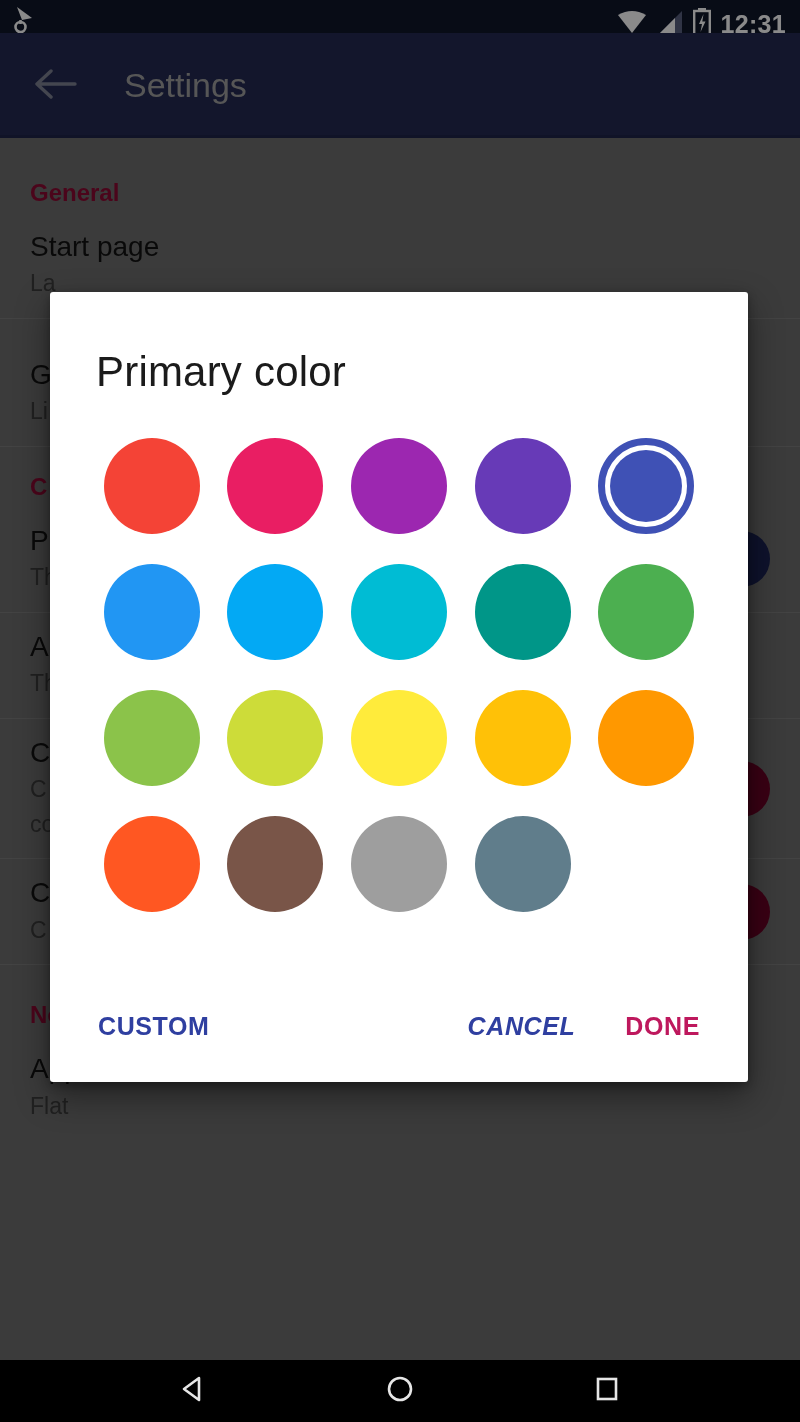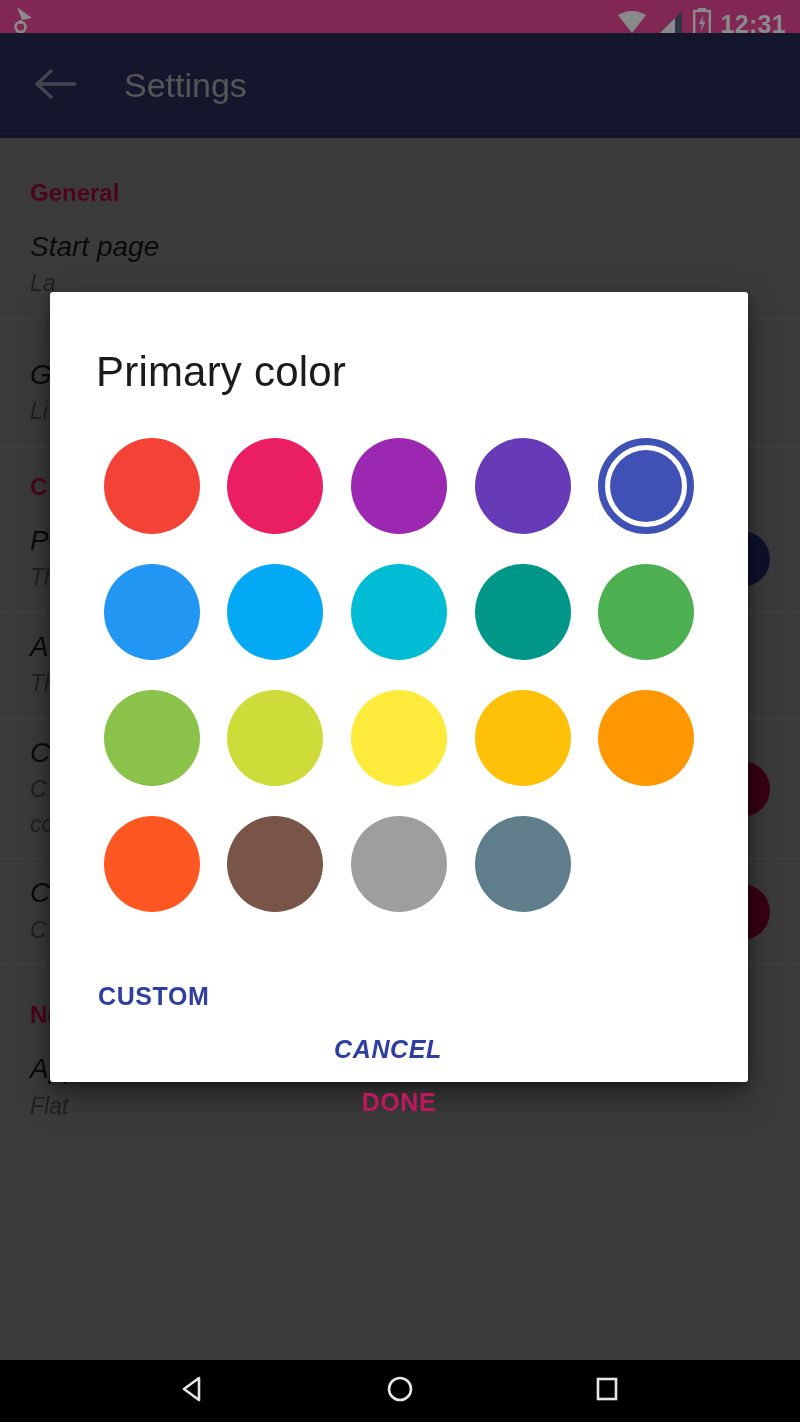--- a/index.html
+++ b/index.html
@@ -69,21 +69,20 @@
   .section-header {
     color: #8b0b33;
     font-size: 24px;
     font-weight: bold;
     padding: 26px 30px 6px 30px;
   }
   .pref-row {
     position: relative;
     padding: 18px 30px 20px 30px;
     border-bottom: 1px solid rgba(255,255,255,.10);
-    font-style: italic;
   }
   .pref-row.no-div { border-bottom: none; }
   .pref-title {
     font-size: 28px; color: #121212; line-height: 1.15;
   }
   .pref-sub {
     font-size: 23px; color: #3b3b3b; margin-top: 6px; line-height: 1.25;
   }
   .pref-swatch {
     position: absolute; right: 30px; top: 50%;
@@ -143,21 +142,20 @@
     position: absolute; inset: 12px;
     border-radius: 50%;
     background: var(--sw);
   }
 
   #dialog-buttons {
     margin-top: auto;
     height: 112px;
     display: flex; align-items: center;
     padding: 0 34px 0 34px;
-    flex-direction: column;
   }
   .dlg-btn {
     background: none; border: none;
     color: #2f3fa0;
     font-family: "Liberation Sans", sans-serif;
     font-size: 25px;
     font-weight: bold;
     letter-spacing: .6px;
     padding: 12px 14px;
     cursor: pointer;
@@ -222,21 +220,21 @@
       <div class="pref-swatch" style="background: rgb(106, 3, 38);"></div>
     </div>
 
     <div class="section-header" style="padding-top: 36px; color: rgb(139, 11, 51);">Now playing</div>
     <div class="pref-row no-div">
       <div class="pref-title">Appearance</div>
       <div class="pref-sub">Flat</div>
     </div>
   </div>
 
-  <div id="status-bar" style="background: #ec4899;">
+  <div id="status-bar" style="background: #0f172a;">
     <div id="status-left">
       <span>
         <svg width="22" height="30" viewBox="0 0 22 30">
           <path d="M3 0 L18 11 L8 13 Z" fill="#ffffff"></path>
           <circle cx="6.5" cy="20" r="5" fill="none" stroke="#ffffff" stroke-width="2.6"></circle>
           <path d="M6.5 13 L6.5 17" stroke="#ffffff" stroke-width="2.6"></path>
         </svg>
       </span>
     </div>
     <div id="status-right">

